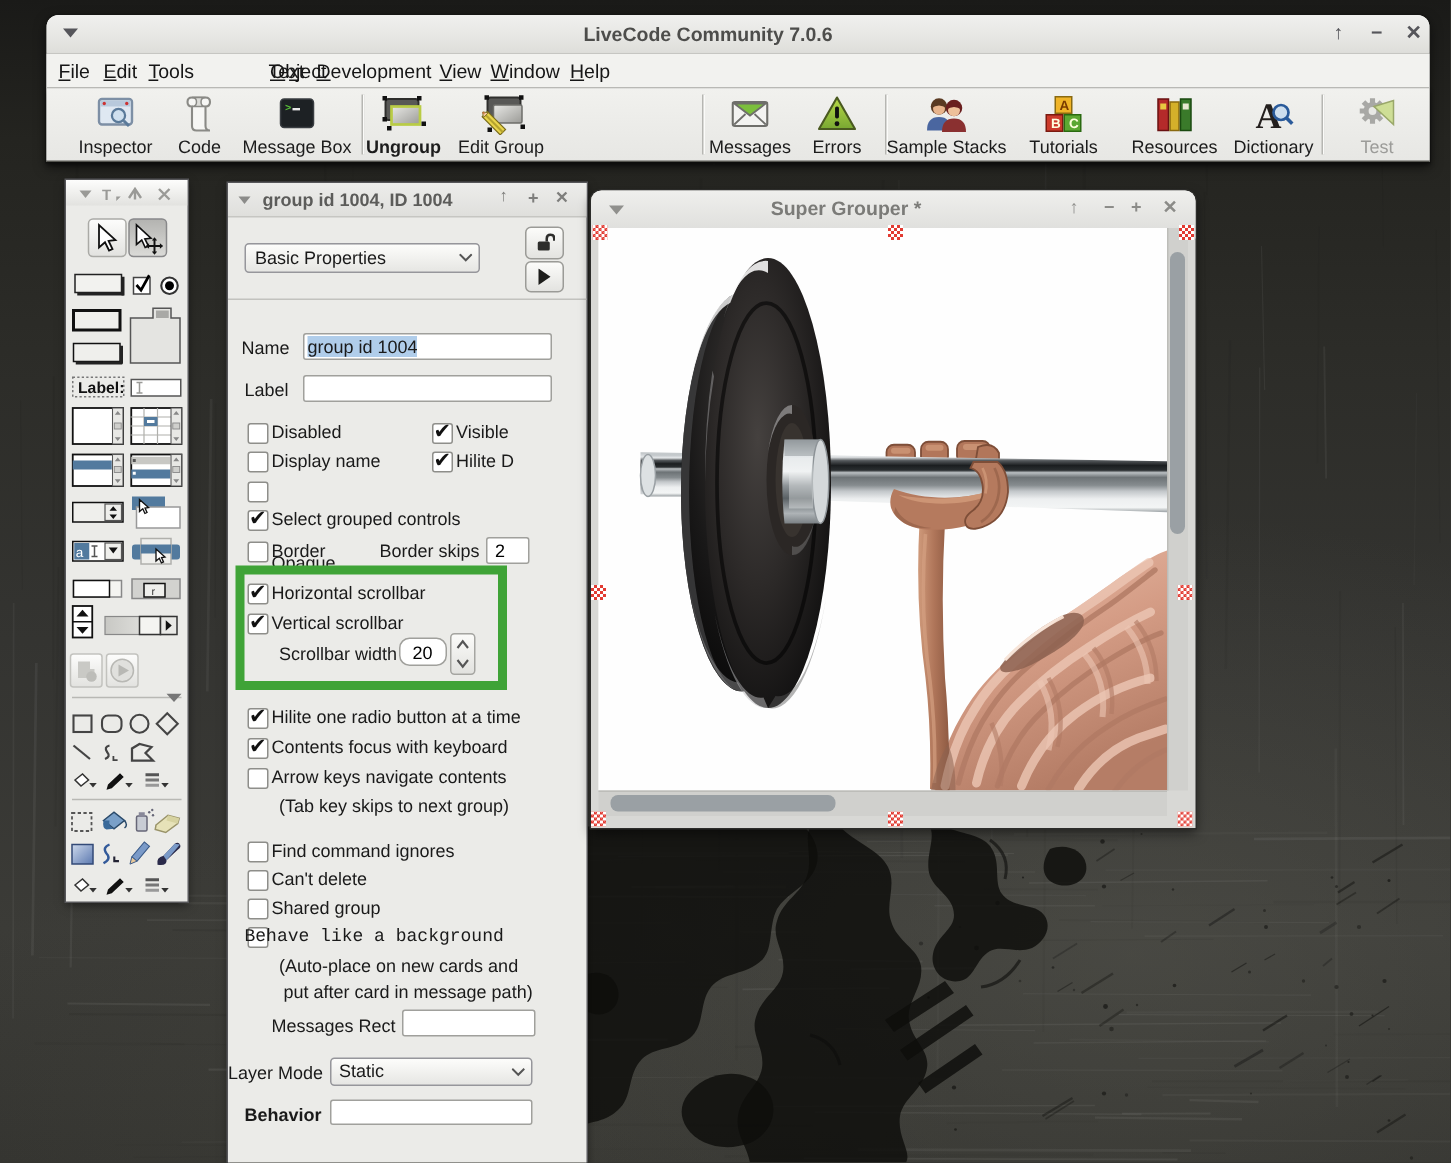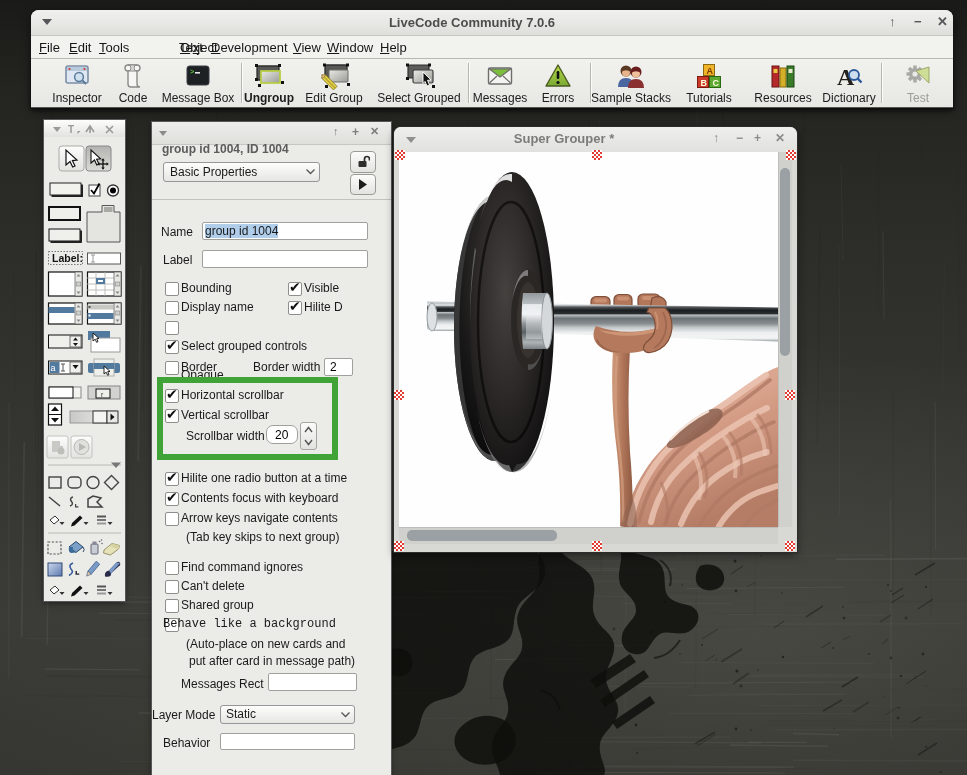--- a/index.html
+++ b/index.html
@@ -373,32 +373,20 @@
           <rect x="8" y="23" width="3" height="3" fill="#111"></rect>
         <g transform="rotate(45 8 18)">
           <rect x="4" y="14" width="17" height="5" fill="#e8d44a" stroke="#7a6c1a" stroke-width="0.8"></rect>
           <rect x="4" y="15.8" width="17" height="1.4" fill="#b5a32e"></rect>
           <path d="M2 16.5 L5 14 L5 19 Z" fill="#f3c9a0" stroke="#7a6c1a" stroke-width="0.6"></path>
           <path d="M2.2 15.7 L2.2 17.3 L4 16.5 Z" fill="#c96a3a"></path>
         </g>
       </svg>
       <span class="lbl">Edit Group</span>
     </div>
-    <div class="tbi" style="left:341px;width:94px;">
-      <svg width="36" height="28" viewBox="0 0 36 28">
-        <rect x="7" y="3" width="21" height="13" rx="1.5" fill="#5d5d5b" stroke="#2e2e2c" stroke-width="1.2"></rect>
-        <rect x="12" y="8" width="20" height="13" rx="1.5" fill="url(#ggray)" stroke="#3e3e3c" stroke-width="1.2"></rect>
-        <rect x="5" y="1.5" width="3" height="3" fill="#111"></rect>
-          <rect x="27" y="1.5" width="3" height="3" fill="#111"></rect>
-        <rect x="5" y="15" width="3" height="3" fill="#111"></rect>
-          <rect x="31" y="23" width="3" height="3" fill="#111"></rect>
-        <path d="M22 10 L30 18 L26.5 18.3 L28.5 23 L26 24 L24 19.4 L22 21.5 Z" fill="#111" stroke="#fff" stroke-width="0.9"></path>
-      </svg>
-      <span class="lbl">Select Grouped</span>
-    </div>
     <div class="tbi" style="left:440px;width:58px;">
       <svg width="30" height="28" viewBox="0 0 30 28">
         <rect x="3.5" y="6" width="23" height="16" rx="1.5" fill="#f3f3f1" stroke="#6e6e6a" stroke-width="1.4"></rect>
         <path d="M4.5 7 L15 15 L25.5 7 Z" fill="#7bbf3c" stroke="#6e6e6a" stroke-width="1.2"></path>
         <path d="M4.5 21 L12 14 M25.5 21 L18 14" stroke="#6e6e6a" stroke-width="1.2" fill="none"></path>
       </svg>
       <span class="lbl">Messages</span>
     </div>
     <div class="tbi" style="left:506px;width:42px;">
       <svg width="28" height="28" viewBox="0 0 28 28">
@@ -666,21 +654,21 @@
         <rect x="53" y="469" width="9" height="2" fill="#777"></rect>
         <rect x="53" y="472.5" width="9" height="2" fill="#999"></rect>
     <path d="M63.5 472 l5 0 l-2.5 3 Z" fill="#333"></path>
   </g>
 </svg>
 </div>
 
 <div id="inspector" class="abs palette">
   <div class="ptitle" id="insp-title">
     <div style="position:absolute;left:7px;top:9px;width:0;height:0;border-left:4px solid transparent;border-right:4px solid transparent;border-top:5px solid #8b8b89;"></div>
-    <span style="position:absolute;left:10px;top:4px;font-size:12px;font-weight:bold;color:#5c5c5a;white-space:nowrap;overflow:hidden;width:158px;margin-top:16px;">group id 1004, ID 1004</span>
+    <span style="position:absolute;left:23px;top:4px;font-size:12px;font-weight:bold;color:#5c5c5a;white-space:nowrap;overflow:hidden;width:158px;">group id 1004, ID 1004</span>
     <span style="position:absolute;left:181px;top:3px;font-size:11px;color:#7e7e7c;font-weight:bold;">↑</span>
     <span style="position:absolute;left:200px;top:3px;font-size:12px;color:#7e7e7c;font-weight:bold;">+</span>
     <span style="position:absolute;left:218px;top:3px;font-size:11px;color:#7e7e7c;font-weight:bold;">✕</span>
   </div>
 
   <div class="abs" style="left:11px;top:40px;width:155px;height:18px;background:linear-gradient(180deg,#fdfdfb,#e6e6e3);border:1px solid #96969b;border-radius:3px;text-align:right;">
     <span style="position:absolute;left:6px;top:2px;font-size:12px;color:#1a1a1a;">Basic Properties</span>
     <svg style="position:absolute;right:4px;top:6px;" width="9" height="6" viewBox="0 0 9 6">
         <path d="M0.5 0.5 L4.5 4.5 L8.5 0.5" fill="none" stroke="#555" stroke-width="1.3"></path>
       </svg>
@@ -699,34 +687,34 @@
   <div class="abs" style="left:0;top:77px;width:239px;height:1px;background:#c2c2be;"></div>
 
   <span class="itext" style="left:9px;top:103px;">Name</span>
   <div class="ifield" style="left:50px;top:100px;width:164px;height:16px;">
     <span style="position:absolute;left:2px;top:1px;font-size:12px;background:#b0cdea;color:#1a1a1a;white-space:nowrap;">group id 1004</span>
   </div>
   <span class="itext" style="left:11px;top:131px;">Label</span>
   <div class="ifield" style="left:50px;top:128px;width:164px;height:16px;"></div>
 
   <div class="cb" style="left:13px;top:160px;"></div>
-    <span class="itext" style="left:29px;top:159px;">Bounding</span>
+    <span class="itext" style="left:29px;top:159px;">Disabled</span>
   <div class="cb c" style="left:136px;top:160px;"></div>
     <span class="itext" style="left:152px;top:159px;">Visible</span>
   <div class="cb" style="left:13px;top:179px;"></div>
     <span class="itext" style="left:29px;top:178px;">Display name</span>
   <div class="cb c" style="left:136px;top:179px;"></div>
     <span class="itext" style="left:152px;top:178px;">Hilite D</span>
   <div class="cb" style="left:13px;top:199px;"></div>
     <span class="itext" style="left:29px;top:198px;margin-top:48px;">Opaque</span>
   <div class="cb c" style="left:13px;top:218px;"></div>
     <span class="itext" style="left:29px;top:217px;">Select grouped controls</span>
   <div class="cb" style="left:13px;top:239px;"></div>
     <span class="itext" style="left:29px;top:238px;">Border</span>
-  <span class="itext" style="left:101px;top:238px;">Border width</span>
+  <span class="itext" style="left:101px;top:238px;">Border skips</span>
   <div class="ifield" style="left:172px;top:236px;width:27px;height:16px;">
       <span style="position:absolute;left:5px;top:1px;font-size:12px;">2</span>
     </div>
 
   <div class="abs" style="left:5px;top:255px;width:169px;height:71px;border:6px solid #3fa337;"></div>
   <div class="cb c" style="left:13px;top:267px;"></div>
     <span class="itext" style="left:29px;top:266px;">Horizontal scrollbar</span>
   <div class="cb c" style="left:13px;top:287px;"></div>
     <span class="itext" style="left:29px;top:286px;">Vertical scrollbar</span>
   <span class="itext" style="left:34px;top:307px;">Scrollbar width</span>
@@ -759,21 +747,21 @@
   <span class="itext" style="left:37px;top:532px;">put after card in message path)</span>
   <span class="itext" style="left:29px;top:555px;">Messages Rect</span>
   <div class="ifield" style="left:116px;top:551px;width:87px;height:16px;"></div>
   <span class="itext" style="left:0px;top:586px;">Layer Mode</span>
   <div class="abs" style="left:68px;top:583px;width:133px;height:17px;background:linear-gradient(180deg,#fdfdfb,#e6e6e3);border:1px solid #96969b;border-radius:3px;">
     <span style="position:absolute;left:5px;top:1px;font-size:12px;color:#1a1a1a;">Static</span>
     <svg style="position:absolute;right:4px;top:6px;" width="9" height="6" viewBox="0 0 9 6">
         <path d="M0.5 0.5 L4.5 4.5 L8.5 0.5" fill="none" stroke="#555" stroke-width="1.3"></path>
       </svg>
   </div>
-  <span class="itext" style="left:11px;top:614px;">Behavior</span>
+  <span class="itext" style="left:11px;top:614px;font-weight:bold;">Behavior</span>
   <div class="ifield" style="left:68px;top:611px;width:133px;height:15px;"></div>
 </div>
 
 <div id="sg" class="abs">
   <div id="sg-title" class="abs" style="left:0;top:0;width:100%;">
     <div style="position:absolute;left:12px;top:10px;width:0;height:0;border-left:5px solid transparent;border-right:5px solid transparent;border-top:6px solid #90908d;"></div>
     <span style="position:absolute;left:0;right:63px;top:4px;text-align:center;font-size:13px;font-weight:bold;color:#7b7b78;">Super Grouper *</span>
     <span style="position:absolute;left:319px;top:4px;font-size:12px;color:#8b8b88;font-weight:bold;">↑</span>
     <span style="position:absolute;left:342px;top:4px;font-size:12px;color:#8b8b88;font-weight:bold;">−</span>
     <span style="position:absolute;left:360px;top:4px;font-size:12px;color:#8b8b88;font-weight:bold;">+</span>

